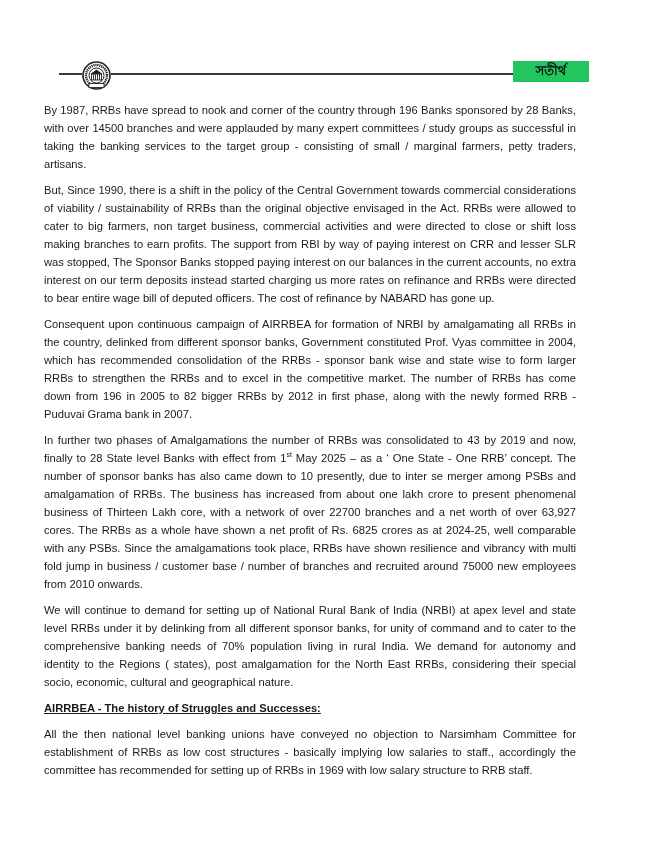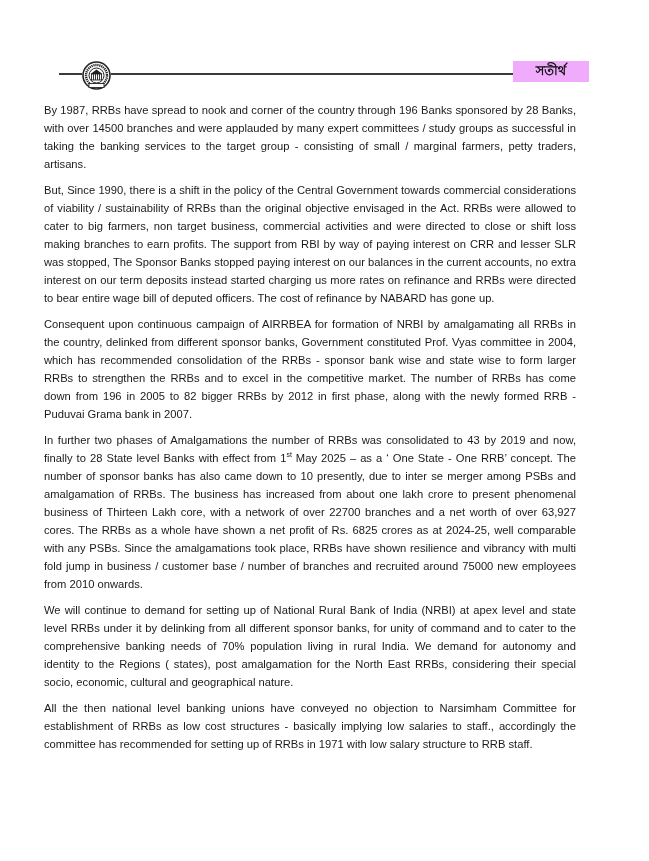--- a/index.html
+++ b/index.html
@@ -38,21 +38,21 @@
       height: 29px;
       background: #ffffff;
     }
     .logo svg { display: block; }
     .badge {
       position: absolute;
       left: 513px;
       top: 61px;
       width: 76px;
       height: 21px;
-      background: #f0abfc;
+      background: #22c55e;
       display: flex;
       align-items: center;
       justify-content: center;
       font-family: "DejaVu Sans", sans-serif;
       font-weight: bold;
       font-size: 13px;
       color: #111111;
     }
     .content {
       position: absolute;
@@ -99,14 +99,15 @@
   </div>
   <div class="badge">সতীর্থ</div>
 </div>
 
 <div class="content">
   <p>By 1987, RRBs have spread to nook and corner of the country through 196 Banks sponsored by 28 Banks, with over 14500 branches and were applauded by many expert committees / study groups as successful in taking the banking services to the target group - consisting of small / marginal farmers, petty traders, artisans.</p>
   <p>But, Since 1990, there is a shift in the policy of the Central Government towards commercial considerations of viability / sustainability of RRBs than the original objective envisaged in the Act. RRBs were allowed to cater to big farmers, non target business, commercial activities and were directed to close or shift loss making branches to earn profits. The support from RBI by way of paying interest on CRR and lesser SLR was stopped, The Sponsor Banks stopped paying interest on our balances in the current accounts, no extra interest on our term deposits instead started charging us more rates on refinance and RRBs were directed to bear entire wage bill of deputed officers. The cost of refinance by NABARD has gone up.</p>
   <p>Consequent upon continuous campaign of AIRRBEA for formation of NRBI by amalgamating all RRBs in the country, delinked from different sponsor banks, Government  constituted  Prof. Vyas committee in 2004, which has recommended consolidation of the RRBs -  sponsor bank wise and state wise to form larger RRBs to strengthen the RRBs and to excel in the competitive market. The number of RRBs has come down from 196 in 2005 to 82 bigger RRBs by 2012 in first phase, along with the newly formed RRB - Puduvai Grama bank in 2007.</p>
   <p><span>In further two phases of Amalgamations the number of RRBs was consolidated to 43 by 2019 and now, finally to 28 State level Banks with effect from 1</span><sup>st</sup><span> May 2025 – as a ‘ One State  - One RRB’ concept. The number of sponsor banks has also came down to 10 presently, due to inter se merger among PSBs and amalgamation of RRBs. The business has increased from about one lakh crore to present phenomenal business of Thirteen Lakh core, with a network of over 22700 branches and a net worth of over 63,927 cores.  The RRBs as a whole have shown a net profit of Rs. 6825 crores as at 2024-25, well comparable with any PSBs. Since the amalgamations took place, RRBs have shown resilience and vibrancy with multi fold jump in business / customer base / number of branches and recruited around 75000 new employees from 2010 onwards.</span></p>
   <p>We will continue to demand for setting up of National Rural Bank of India (NRBI) at apex level and  state level RRBs under it by delinking from all different sponsor banks, for unity of command and to cater to the comprehensive banking needs of 70% population living in rural India. We demand for autonomy and identity to the Regions ( states), post amalgamation for the North East RRBs, considering their special socio, economic, cultural and geographical nature.</p>
-  <p>All the then national level banking unions have conveyed no objection to Narsimham Committee for establishment of RRBs as low cost structures - basically implying low salaries to staff., accordingly the committee has recommended for setting up of RRBs in 1971 with low salary structure to RRB staff.</p>
+  <p class="heading">AIRRBEA - The history of Struggles and Successes:</p>
+  <p>All the then national level banking unions have conveyed no objection to Narsimham Committee for establishment of RRBs as low cost structures - basically implying low salaries to staff., accordingly the committee has recommended for setting up of RRBs in 1969 with low salary structure to RRB staff.</p>
 </div>
 
 </body></html>

